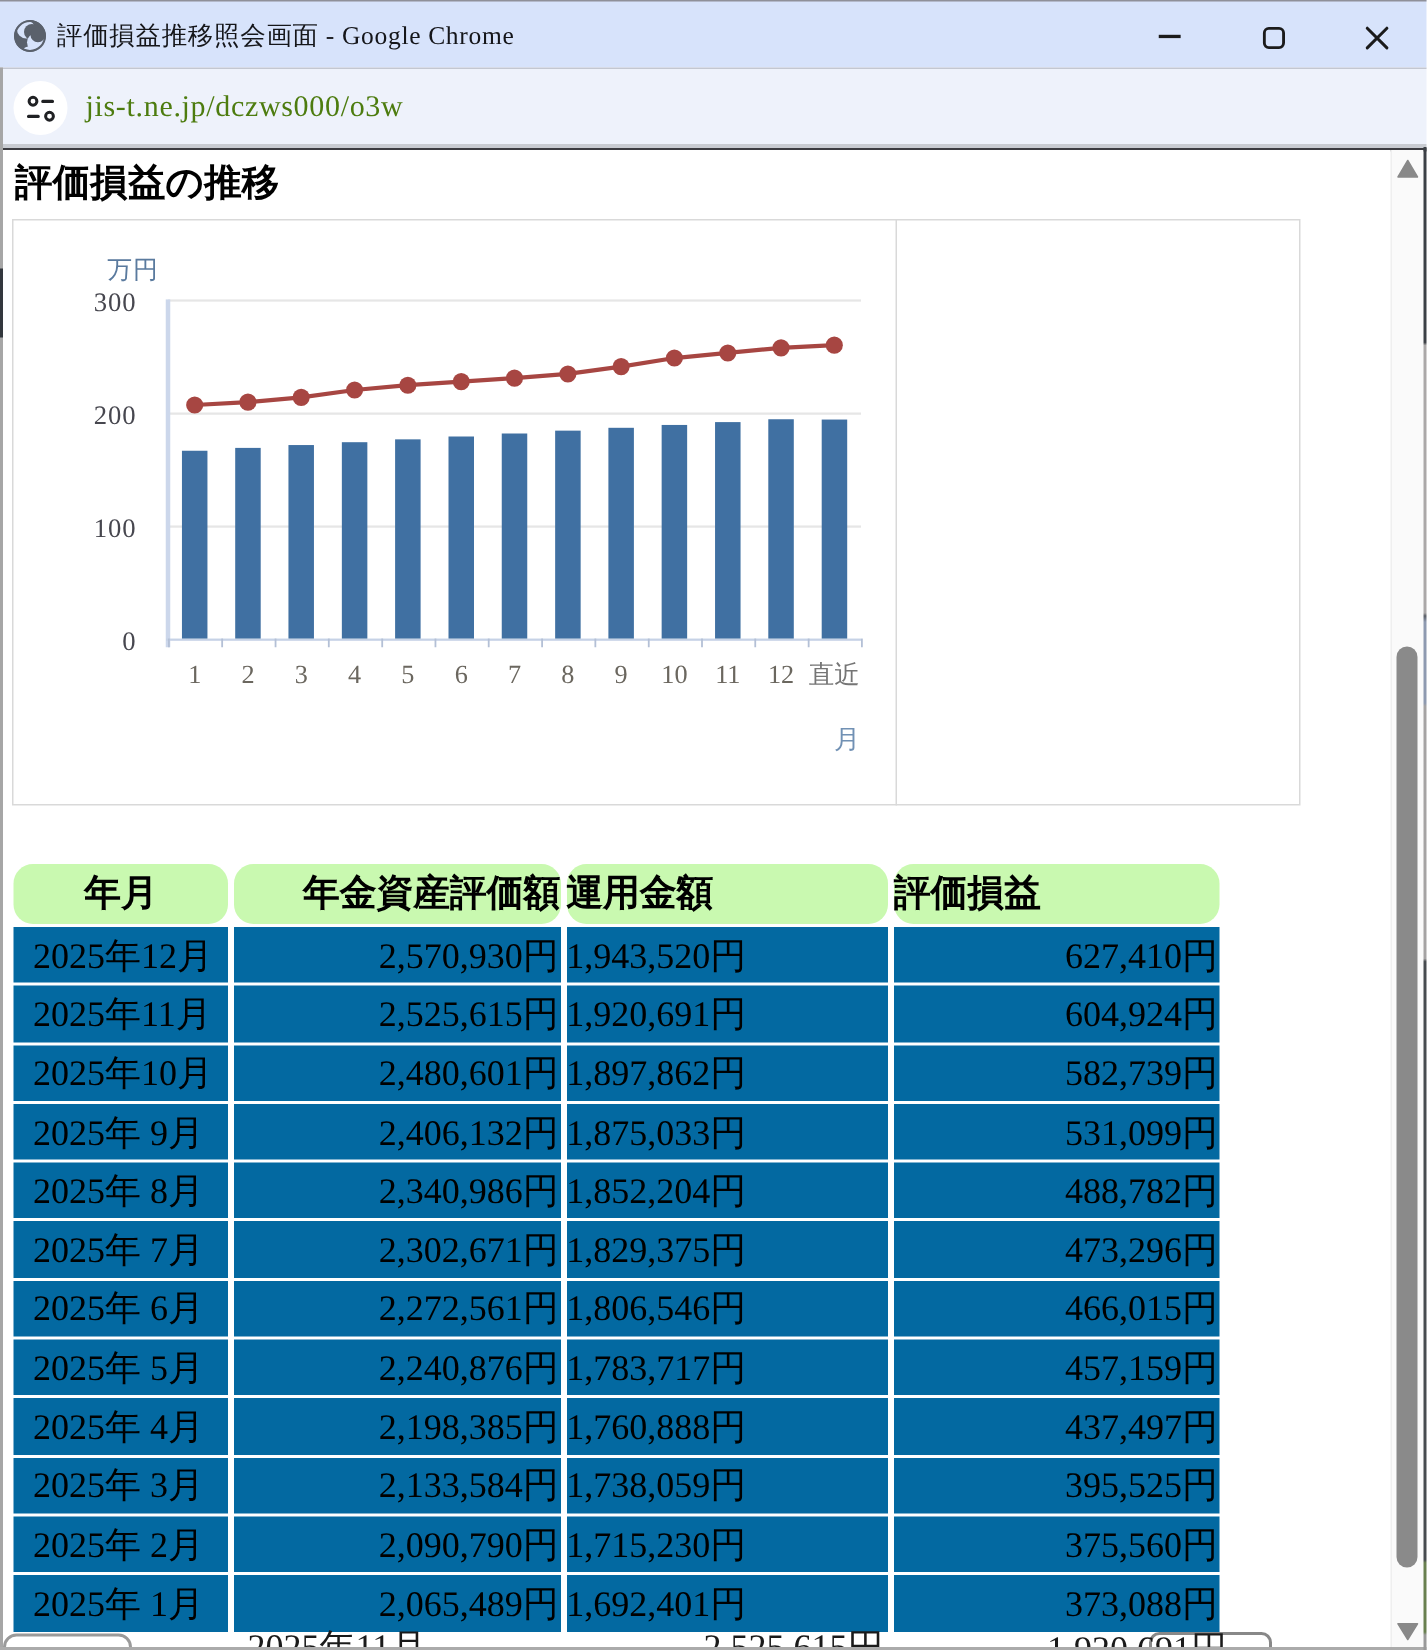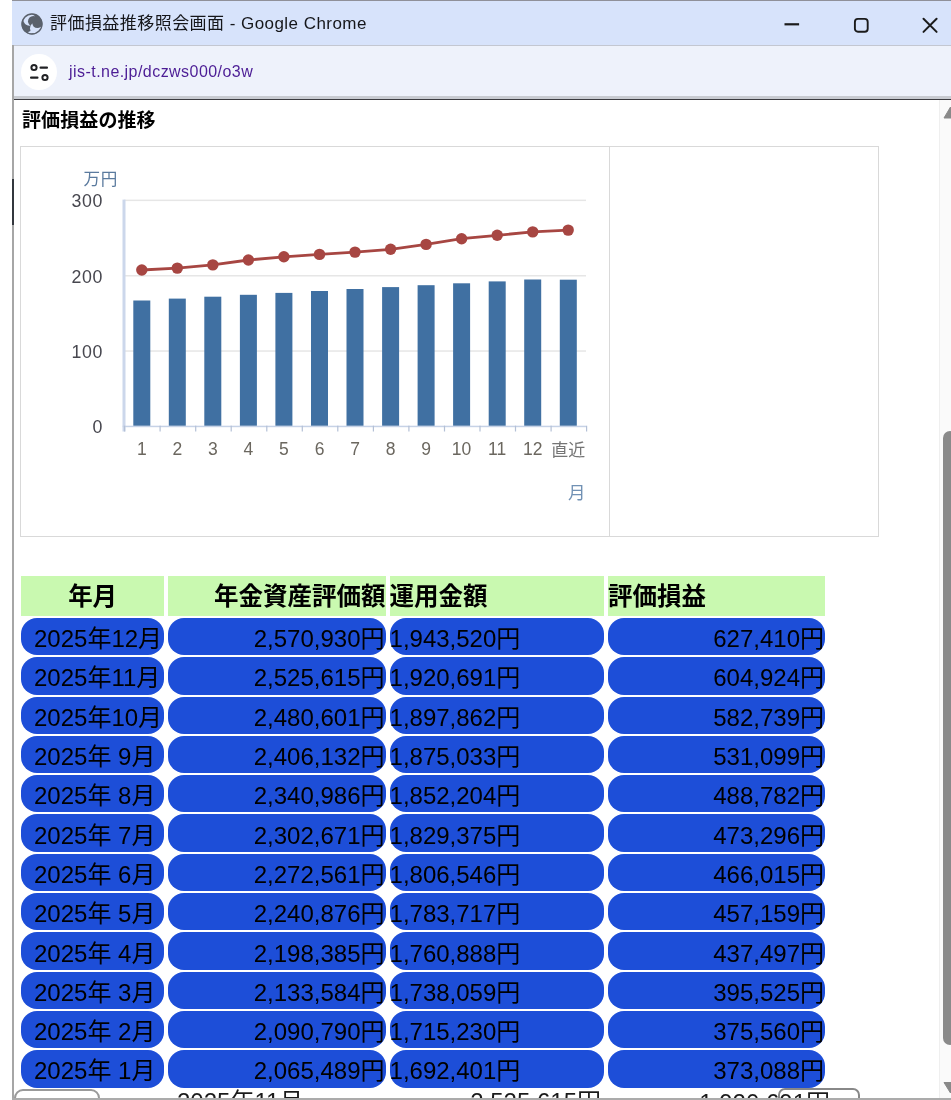--- a/index.html
+++ b/index.html
@@ -1,32 +1,32 @@
 <!DOCTYPE html>
 <html><head><meta charset="utf-8">
 <style>
 html,body{margin:0;padding:0;width:951px;height:1100px;overflow:hidden;background:#fff;
  font-family:"Liberation Sans","Noto Sans CJK JP",sans-serif;}
 .abs{position:absolute;}
-#frame{position:absolute;left:12px;top:0;width:817px;height:1100px;}
+#frame{position:absolute;left:0;top:0;width:817px;height:1100px;font-family:Liberation Serif, serif;}
 #titlebar{left:0;top:0;width:951px;height:45px;background:#d7e3fb;border-top:1px solid #8f9099;box-sizing:border-box;}
 #toolbar{left:0;top:45px;width:951px;height:51px;background:#eef2fb;border-top:1px solid #c3c7d1;box-sizing:border-box;}
 #darkline{left:0;top:96px;width:951px;height:4.5px;background:linear-gradient(#c8cbd1 0%,#c8cbd1 52%,#3c3c41 56%,#3c3c41 95%,#55555a 100%);}
 #titletext{left:38px;top:0;height:45px;line-height:47px;font-size:17px;color:#15161a;letter-spacing:0.45px;}
-#urltext{left:57px;top:46px;height:50px;line-height:51px;font-size:16px;color:#4c1d95;letter-spacing:0.45px;}
+#urltext{left:57px;top:46px;height:50px;line-height:51px;font-size:20px;color:#4d7c0f;letter-spacing:0.45px;}
 #urlcircle{left:9px;top:54px;width:36px;height:36px;border-radius:50%;background:#fff;}
 .winbtn{position:absolute;top:0;}
 #pagebg{left:2px;top:100px;width:925px;height:998px;background:#fff;}
-#h1{left:10px;top:105px;font-size:19px;font-weight:bold;color:#000;letter-spacing:0.1px;}
+#h1{left:10px;top:105px;font-size:25px;font-weight:bold;color:#000;letter-spacing:0.1px;}
 #chartbox{left:8px;top:146px;width:859px;height:391px;border:1px solid #d9d9d9;box-sizing:border-box;background:#fff;}
 #legdivider{left:597px;top:146px;width:1px;height:391px;background:#d9d9d9;}
 #legend{left:602px;top:153px;font-size:23.5px;line-height:36px;color:#17181a;white-space:pre;}
 #gtable{position:absolute;left:5px;top:574px;border-collapse:separate;border-spacing:4px 2px;font-size:24px;color:#000;}
-#gtable th{background:#c9f9b0;font-size:24.5px;font-weight:bold;height:40px;padding:0;}
-#gtable td{background:#1d4ed8;height:37.3px;padding:0;border-radius:16px;}
+#gtable th{background:#c9f9b0;font-size:24.5px;font-weight:bold;height:40px;padding:0;border-radius:13px;}
+#gtable td{background:#0369a1;height:37.3px;padding:0;}
 .c1{width:148px;text-align:left;box-sizing:border-box;}
 #gtable td.c1{padding-left:13px;}
 .c2{width:224px;text-align:right;box-sizing:border-box;}
 #gtable td.c2{padding-right:1px;margin-left:32px;}
 .c3{width:221px;text-align:left;box-sizing:border-box;}
 #gtable td.c3{padding-right:1px;}
 .c4{width:223px;text-align:right;box-sizing:border-box;}
 #gtable td.c4{padding-right:1px;padding-left:32px;}
 
 #sbtrack{left:927px;top:100px;width:22px;height:1000px;background:#fafafa;border-left:1px solid #efefef;box-sizing:border-box;}

